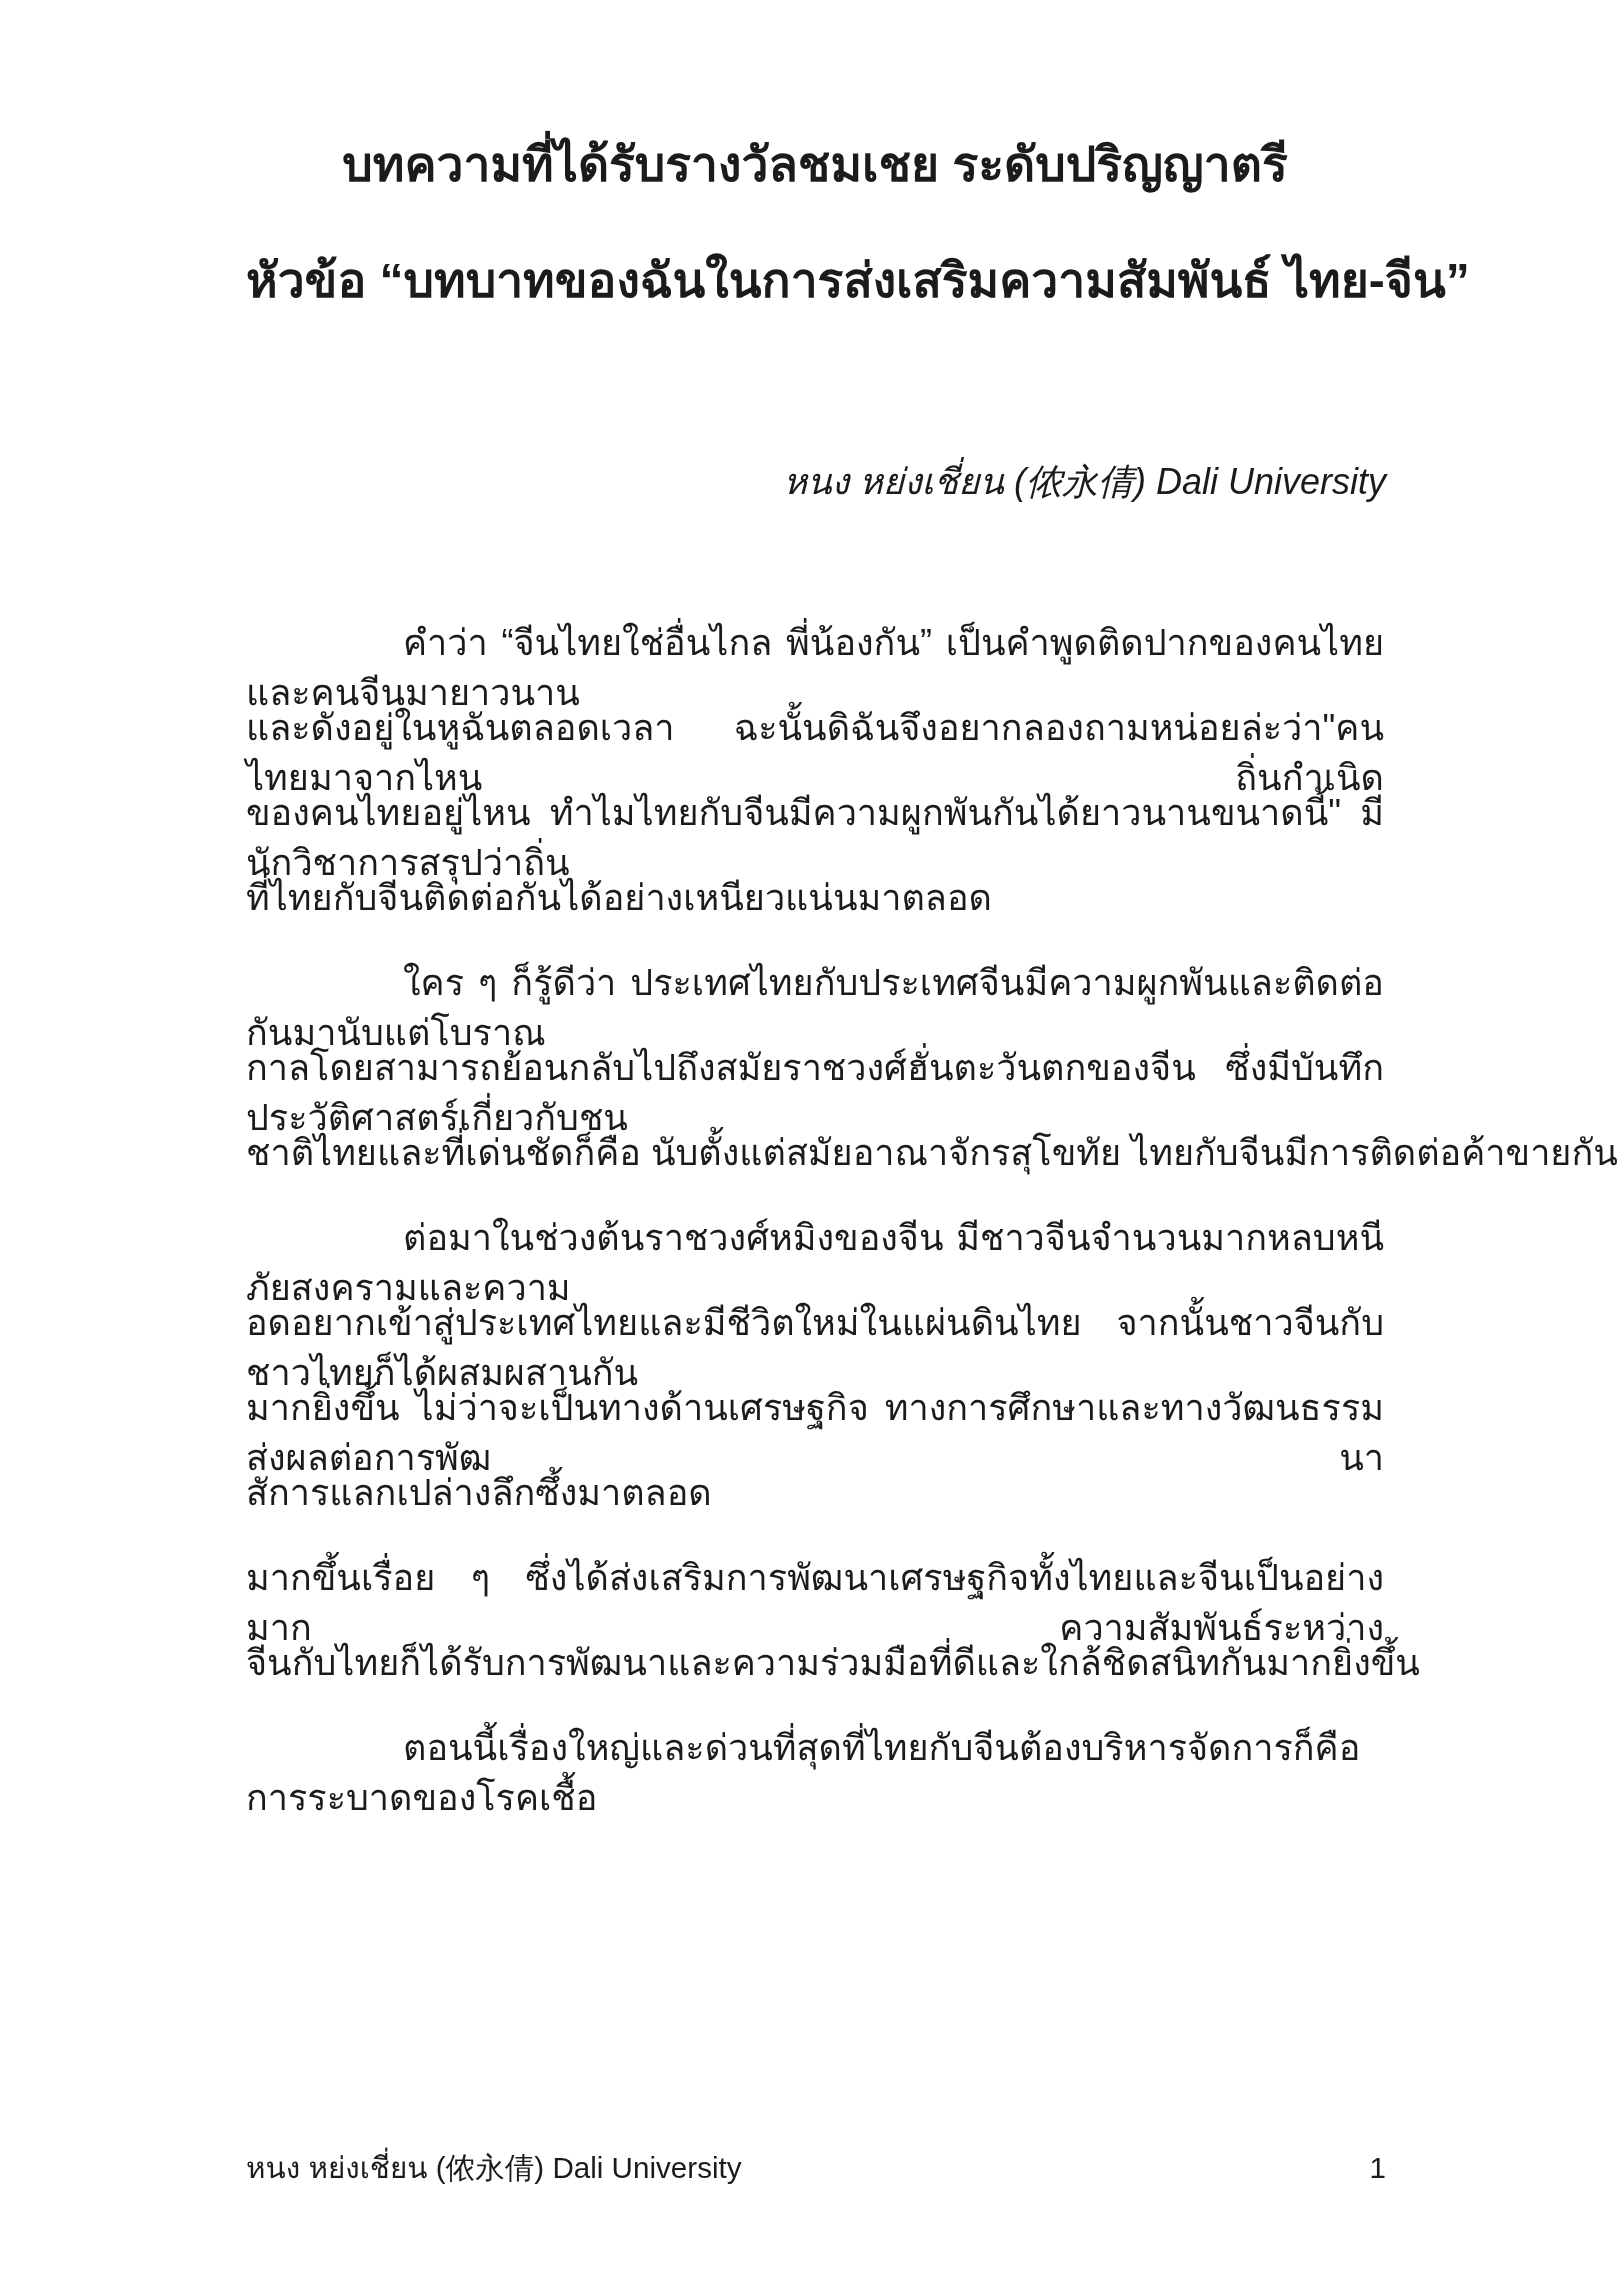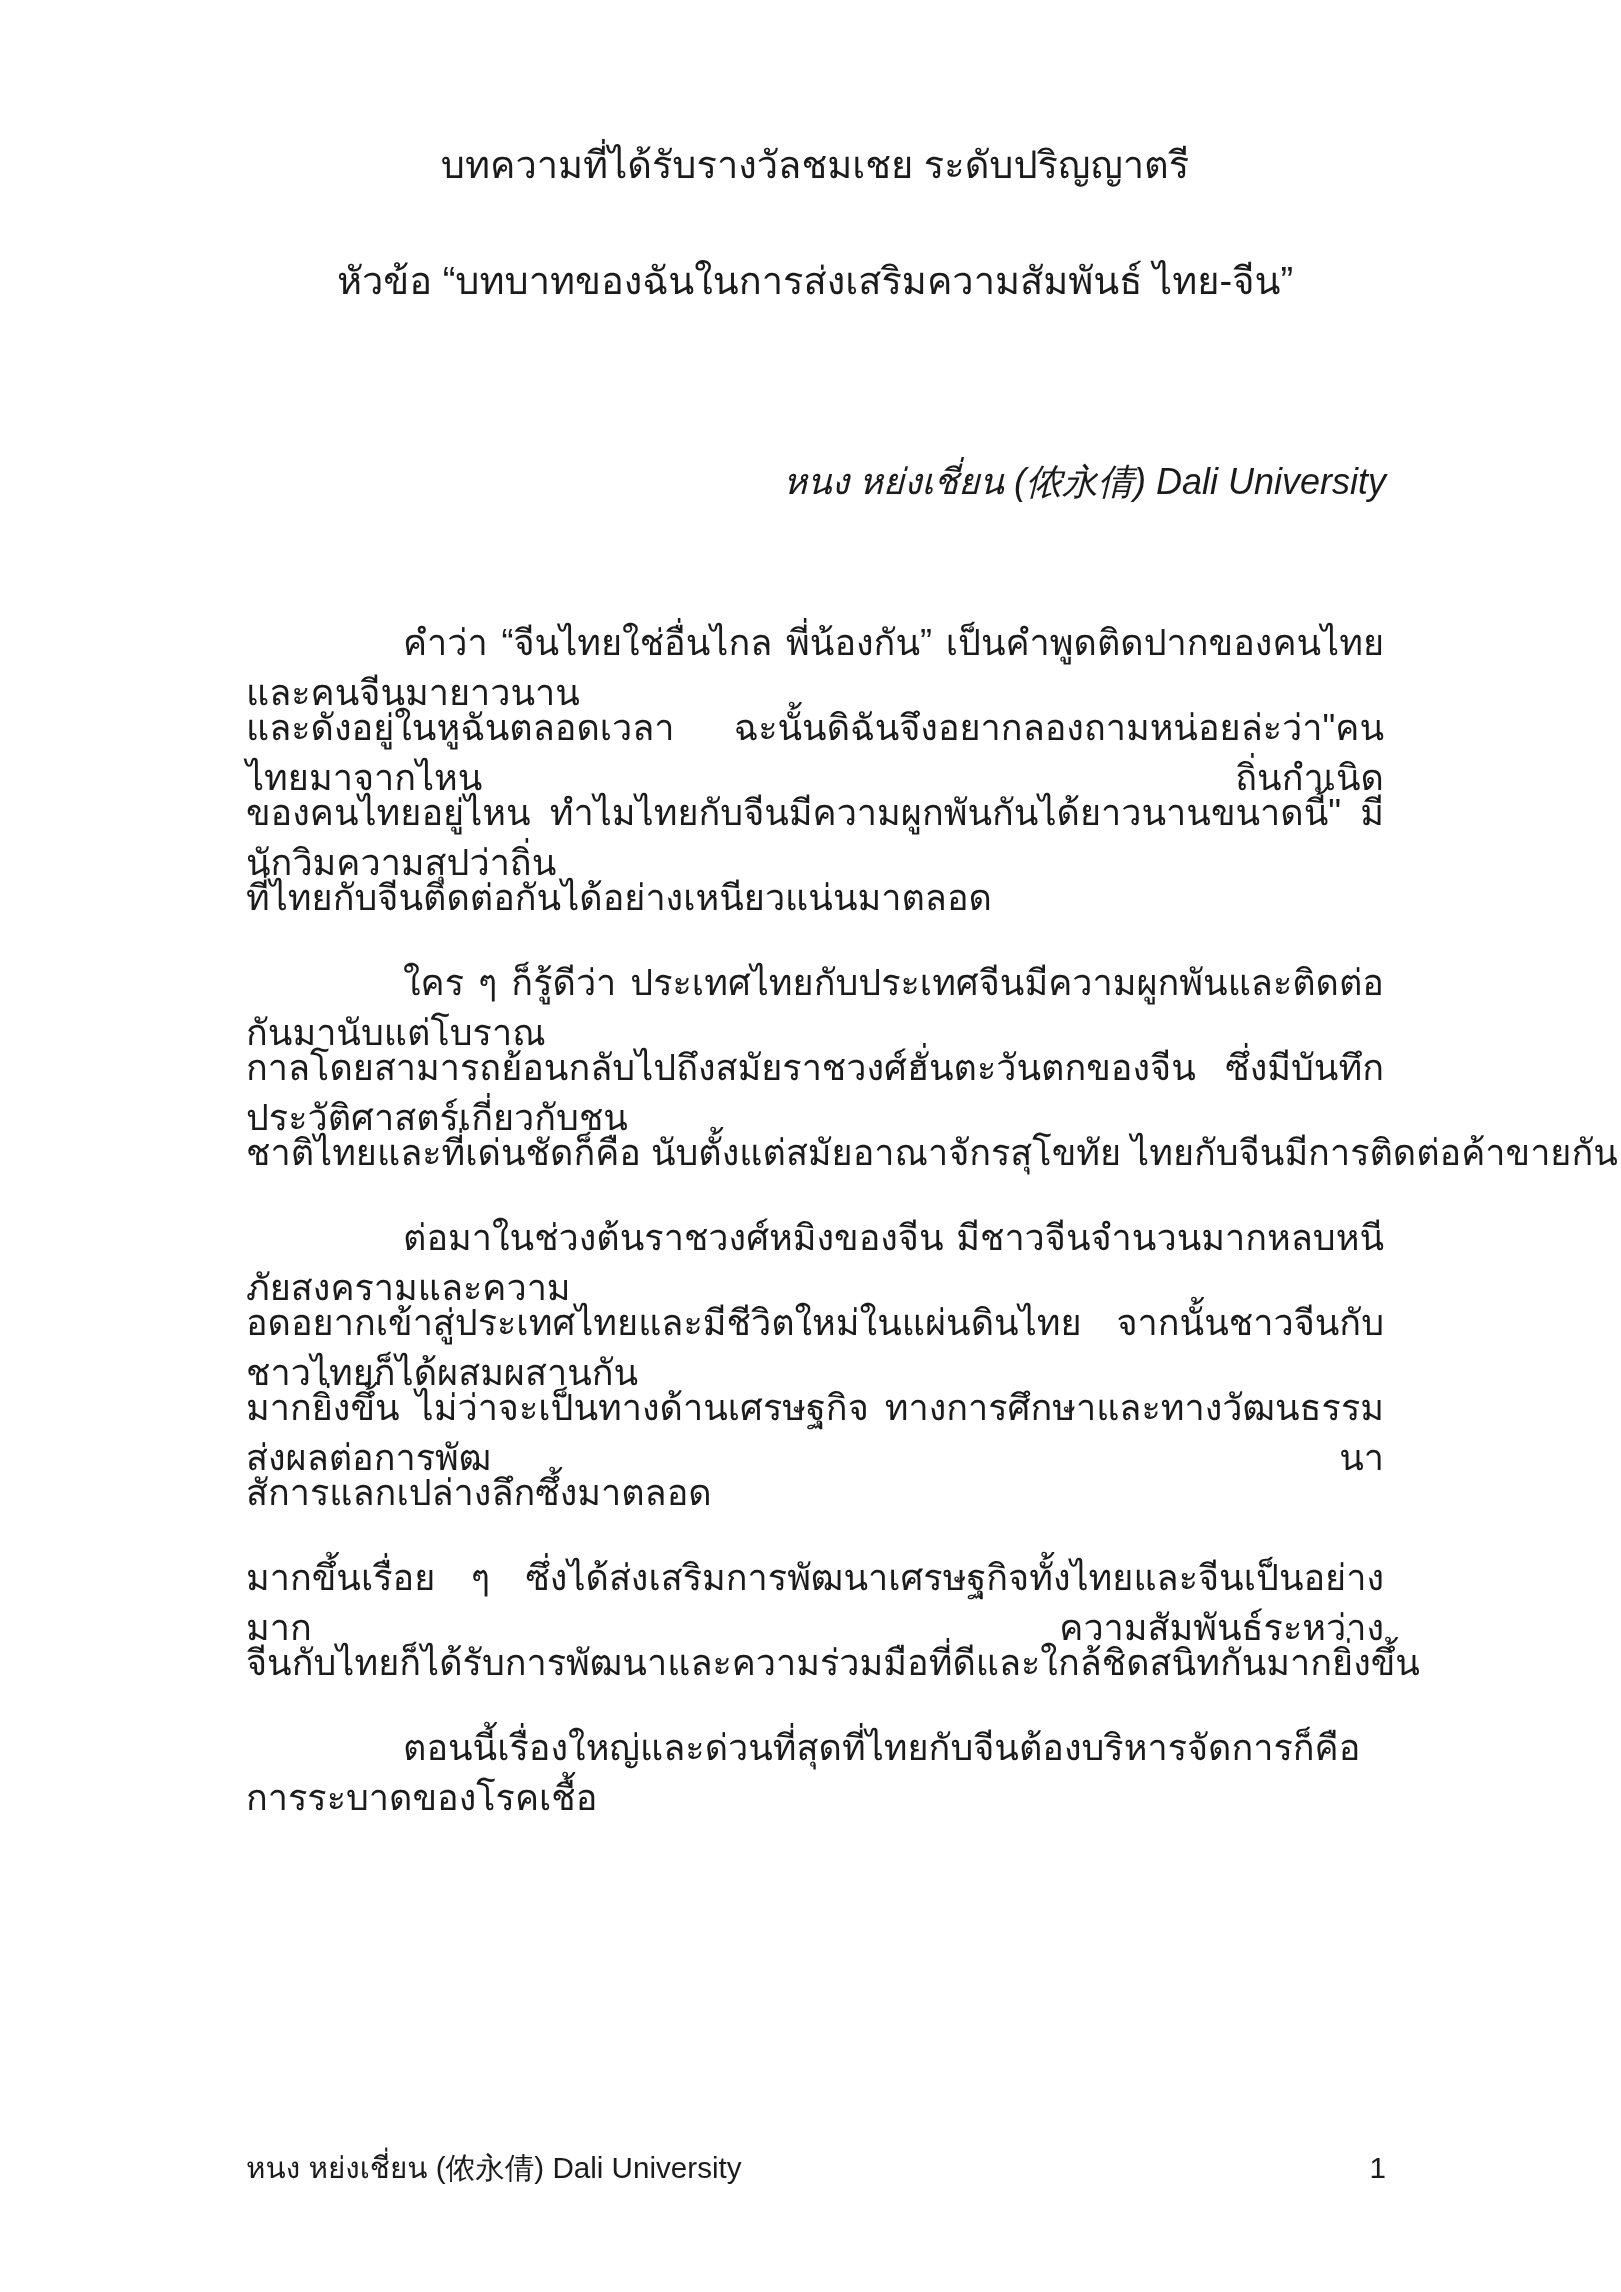--- a/index.html
+++ b/index.html
@@ -19,22 +19,22 @@
   .title-block {
     position: absolute;
     top: 107px;
     left: 246px;
     right: 237px;
     text-align: center;
   }
   .title-line {
     height: 116px;
     line-height: 116px;
-    font-size: 38px;
-    font-weight: normal;
+    font-size: 48px;
+    font-weight: bold;
     white-space: nowrap;
   }
   .byline {
     position: absolute;
     top: 439px;
     left: 246px;
     right: 235px;
     height: 85px;
     line-height: 85px;
     text-align: right;
@@ -86,21 +86,21 @@
   <div class="title-block">
       <div class="title-line">บทความที่ได้รับรางวัลชมเชย ระดับปริญญาตรี</div>
       <div class="title-line">หัวข้อ “บทบาทของฉันในการส่งเสริมความสัมพันธ์ ไทย-จีน”</div>
     </div>
 
   <div class="byline">หนง หย่งเชี่ยน (侬永倩) Dali University</div>
 
   <div class="body-block">
       <div class="body-line justify indent">คำว่า “จีนไทยใช่อื่นไกล พี่น้องกัน” เป็นคำพูดติดปากของคนไทยและคนจีนมายาวนาน</div>
       <div class="body-line justify">และดังอยู่ในหูฉันตลอดเวลา ฉะนั้นดิฉันจึงอยากลองถามหน่อยล่ะว่า"คนไทยมาจากไหน ถิ่นกำเนิด</div>
-      <div class="body-line justify">ของคนไทยอยู่ไหน ทำไมไทยกับจีนมีความผูกพันกันได้ยาวนานขนาดนี้" มีนักวิมความสุปว่าถิ่น</div>
+      <div class="body-line justify">ของคนไทยอยู่ไหน ทำไมไทยกับจีนมีความผูกพันกันได้ยาวนานขนาดนี้" มีนักวิชาการสรุปว่าถิ่น</div>
       <div class="body-line">ที่ไทยกับจีนติดต่อกันได้อย่างเหนียวแน่นมาตลอด</div>
       <div class="body-line justify indent">ใคร ๆ ก็รู้ดีว่า ประเทศไทยกับประเทศจีนมีความผูกพันและติดต่อกันมานับแต่โบราณ</div>
       <div class="body-line justify">กาลโดยสามารถย้อนกลับไปถึงสมัยราชวงศ์ฮั่นตะวันตกของจีน ซึ่งมีบันทึกประวัติศาสตร์เกี่ยวกับชน</div>
       <div class="body-line">ชาติไทยและที่เด่นชัดก็คือ นับตั้งแต่สมัยอาณาจักรสุโขทัย ไทยกับจีนมีการติดต่อค้าขายกันแล้ว</div>
       <div class="body-line justify indent">ต่อมาในช่วงต้นราชวงศ์หมิงของจีน มีชาวจีนจำนวนมากหลบหนีภัยสงครามและความ</div>
       <div class="body-line justify">อดอยากเข้าสู่ประเทศไทยและมีชีวิตใหม่ในแผ่นดินไทย จากนั้นชาวจีนกับชาวไทยก็ได้ผสมผสานกัน</div>
       <div class="body-line justify">มากยิ่งขึ้น ไม่ว่าจะเป็นทางด้านเศรษฐกิจ ทางการศึกษาและทางวัฒนธรรม ส่งผลต่อการพัฒ นา</div>
       <div class="body-line">สัการแลกเปล่างลึกซึ้งมาตลอด</div>
       <div class="body-line justify">มากขึ้นเรื่อย ๆ ซึ่งได้ส่งเสริมการพัฒนาเศรษฐกิจทั้งไทยและจีนเป็นอย่างมาก ความสัมพันธ์ระหว่าง</div>
       <div class="body-line">จีนกับไทยก็ได้รับการพัฒนาและความร่วมมือที่ดีและใกล้ชิดสนิทกันมากยิ่งขึ้น</div>

